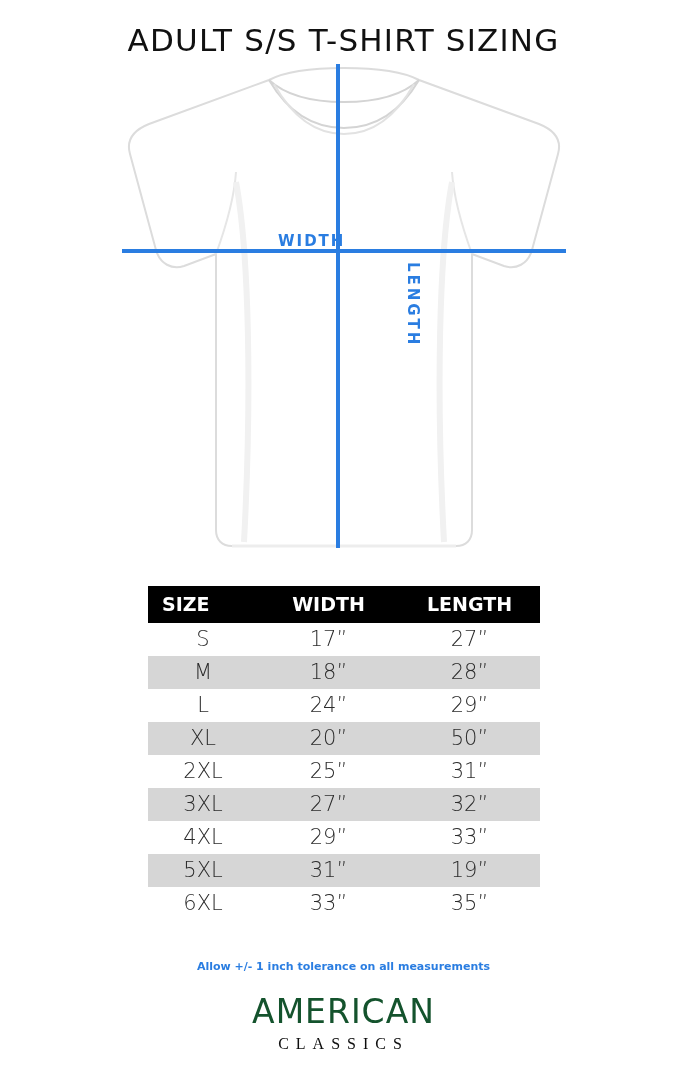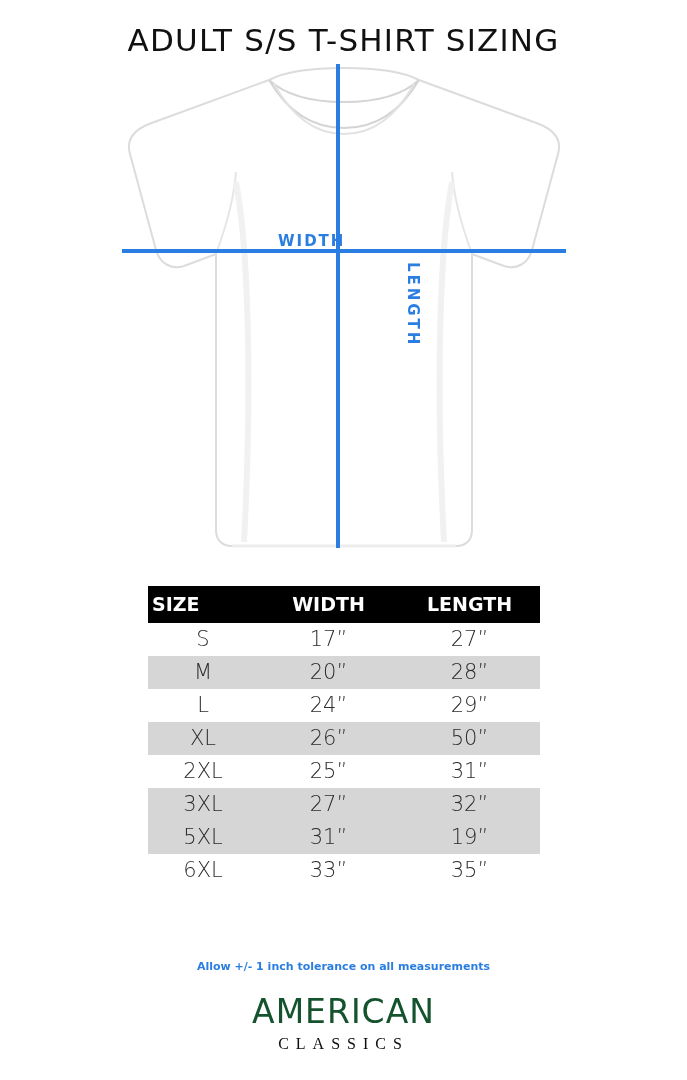--- a/index.html
+++ b/index.html
@@ -72,21 +72,21 @@
   }
   table.size-table th {
     background: #000;
     color: #fff;
     font-size: 19px;
     font-weight: bold;
     padding: 7px 0 8px 0;
     text-align: center;
     font-family: "DejaVu Sans", sans-serif;
   }
-  table.size-table th.col-size { text-align: left; padding-left: 4px; width: 110px; }
+  table.size-table th.col-size { text-align: left; padding-left: 14px; width: 110px; }
   table.size-table td {
     text-align: center;
     font-size: 21px;
     padding: 4px 0 5px 0;
     color: #2b2b2b;
     font-family: "DejaVu Sans", sans-serif;
     font-weight: 300;
     border: none;
   }
   table.size-table tr.odd-row td { background: #ffffff; }
@@ -185,42 +185,47 @@
         </tr>
       </thead>
       <tbody>
         <tr class="odd-row">
           <td>S</td>
           <td>17”</td>
           <td>27”</td>
         </tr>
         <tr class="even-row">
           <td>M</td>
-          <td>20”</td>
+          <td>18”</td>
           <td>28”</td>
         </tr>
         <tr class="odd-row">
           <td>L</td>
           <td>24”</td>
           <td>29”</td>
         </tr>
         <tr class="even-row">
           <td>XL</td>
-          <td>26”</td>
+          <td>20”</td>
           <td>50”</td>
         </tr>
         <tr class="odd-row">
           <td>2XL</td>
           <td>25”</td>
           <td>31”</td>
         </tr>
         <tr class="even-row">
           <td>3XL</td>
           <td>27”</td>
           <td>32”</td>
+        </tr>
+        <tr class="odd-row">
+          <td>4XL</td>
+          <td>29”</td>
+          <td>33”</td>
         </tr>
         <tr class="even-row">
           <td>5XL</td>
           <td>31”</td>
           <td>19”</td>
         </tr>
         <tr class="odd-row">
           <td>6XL</td>
           <td>33”</td>
           <td>35”</td>

